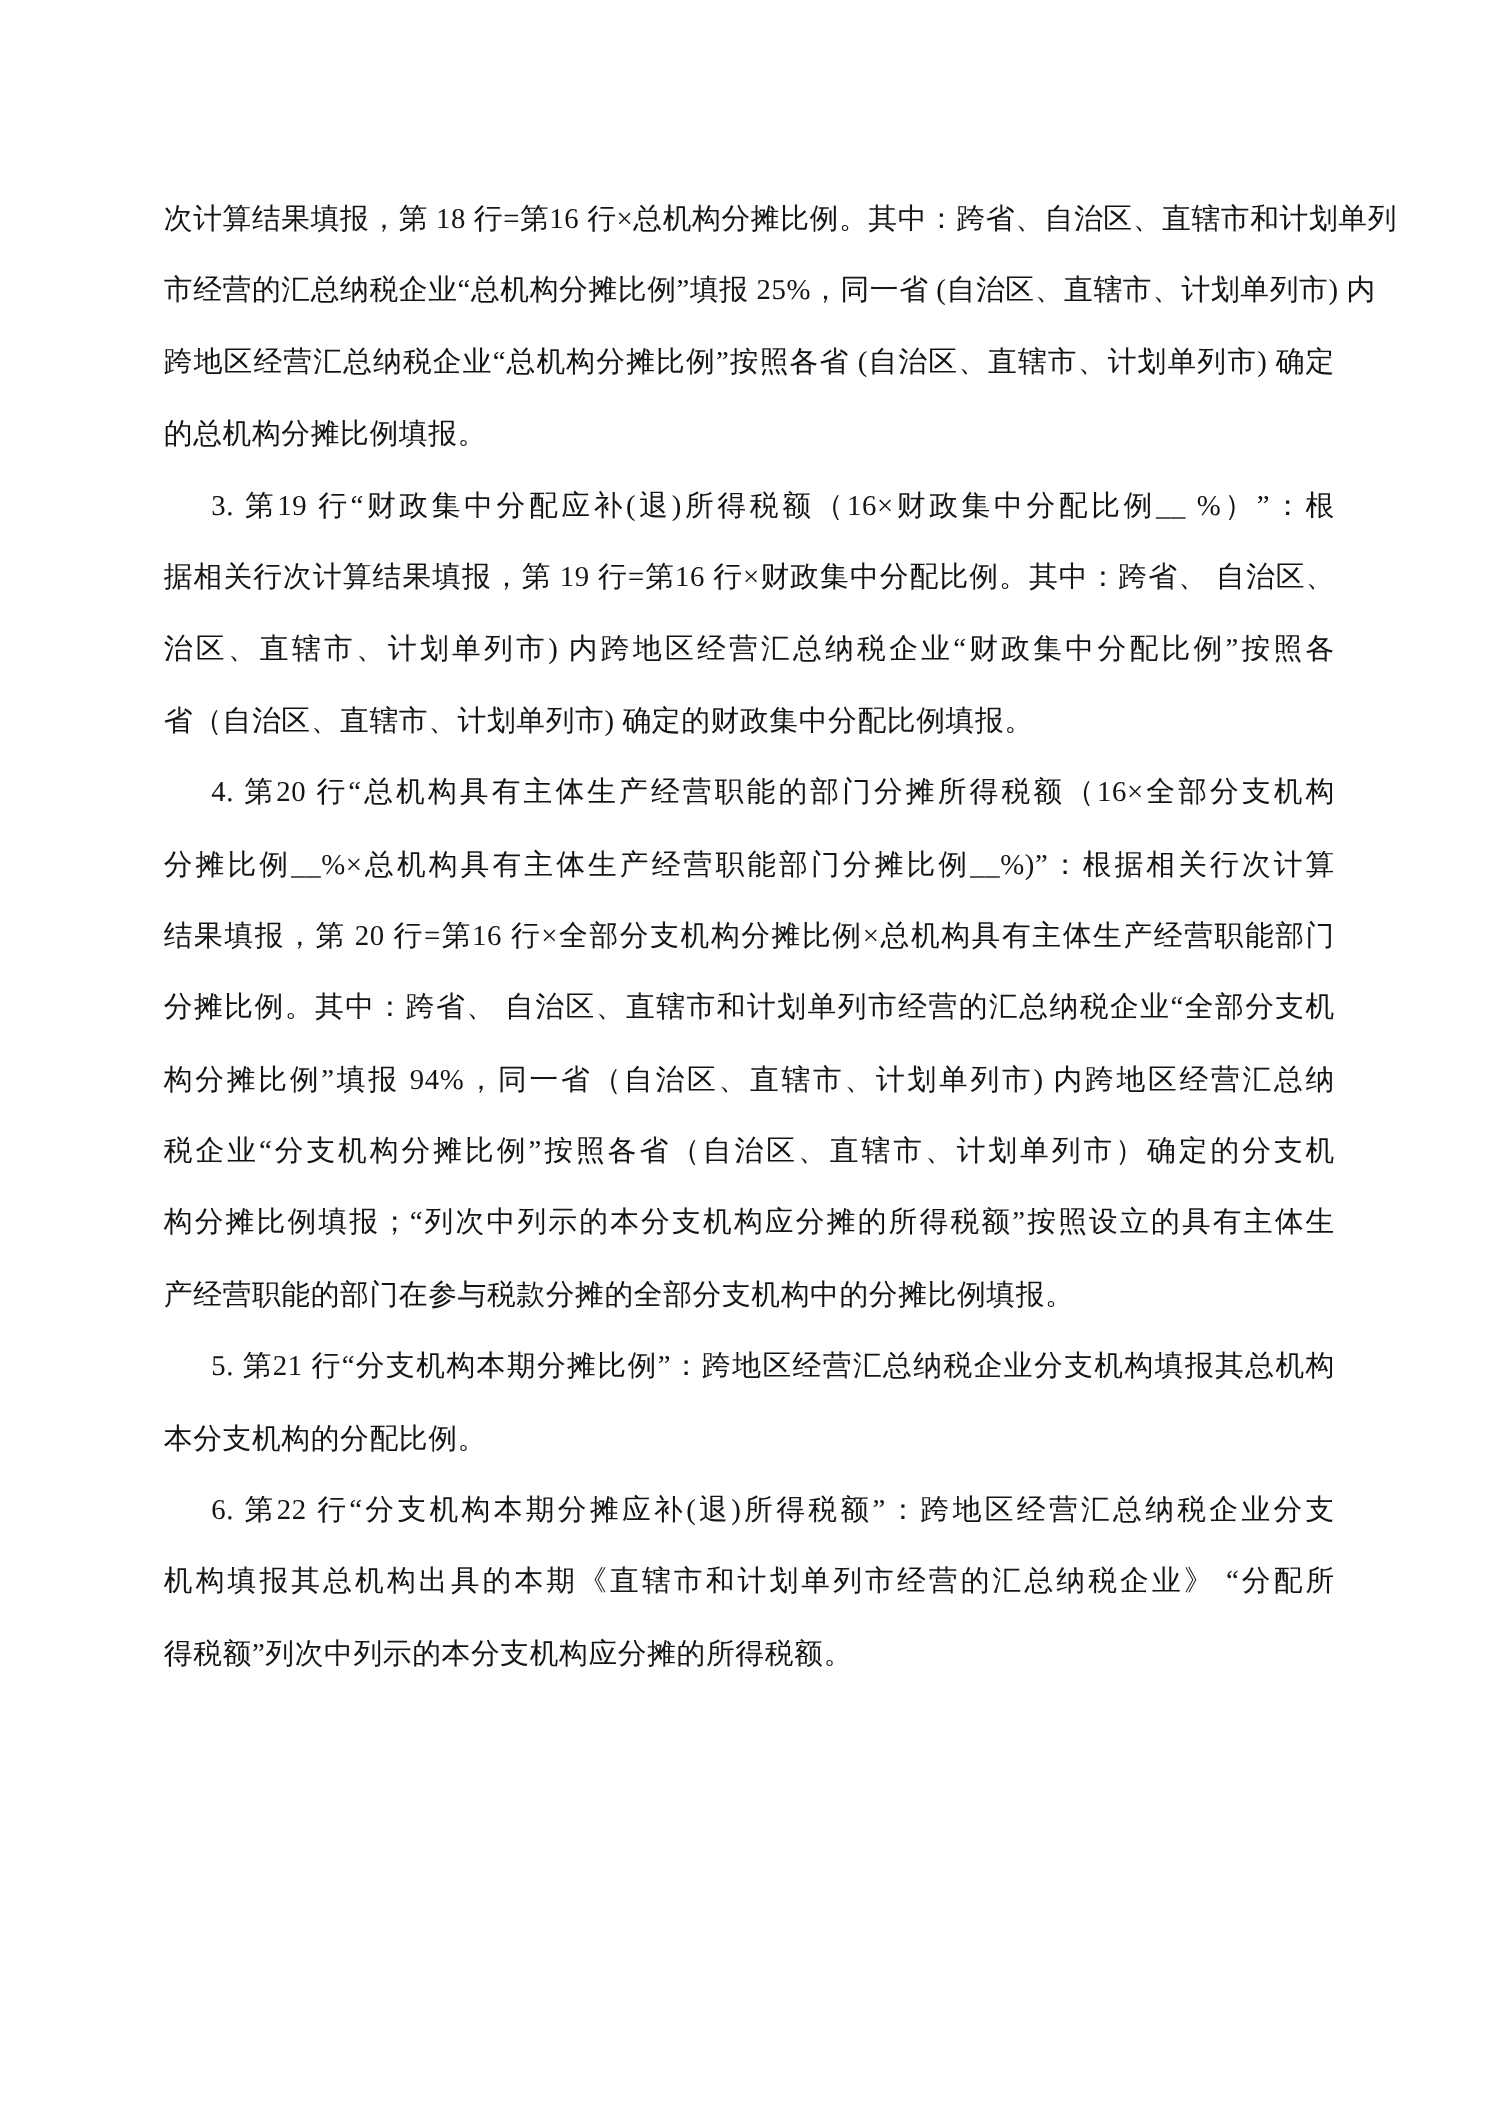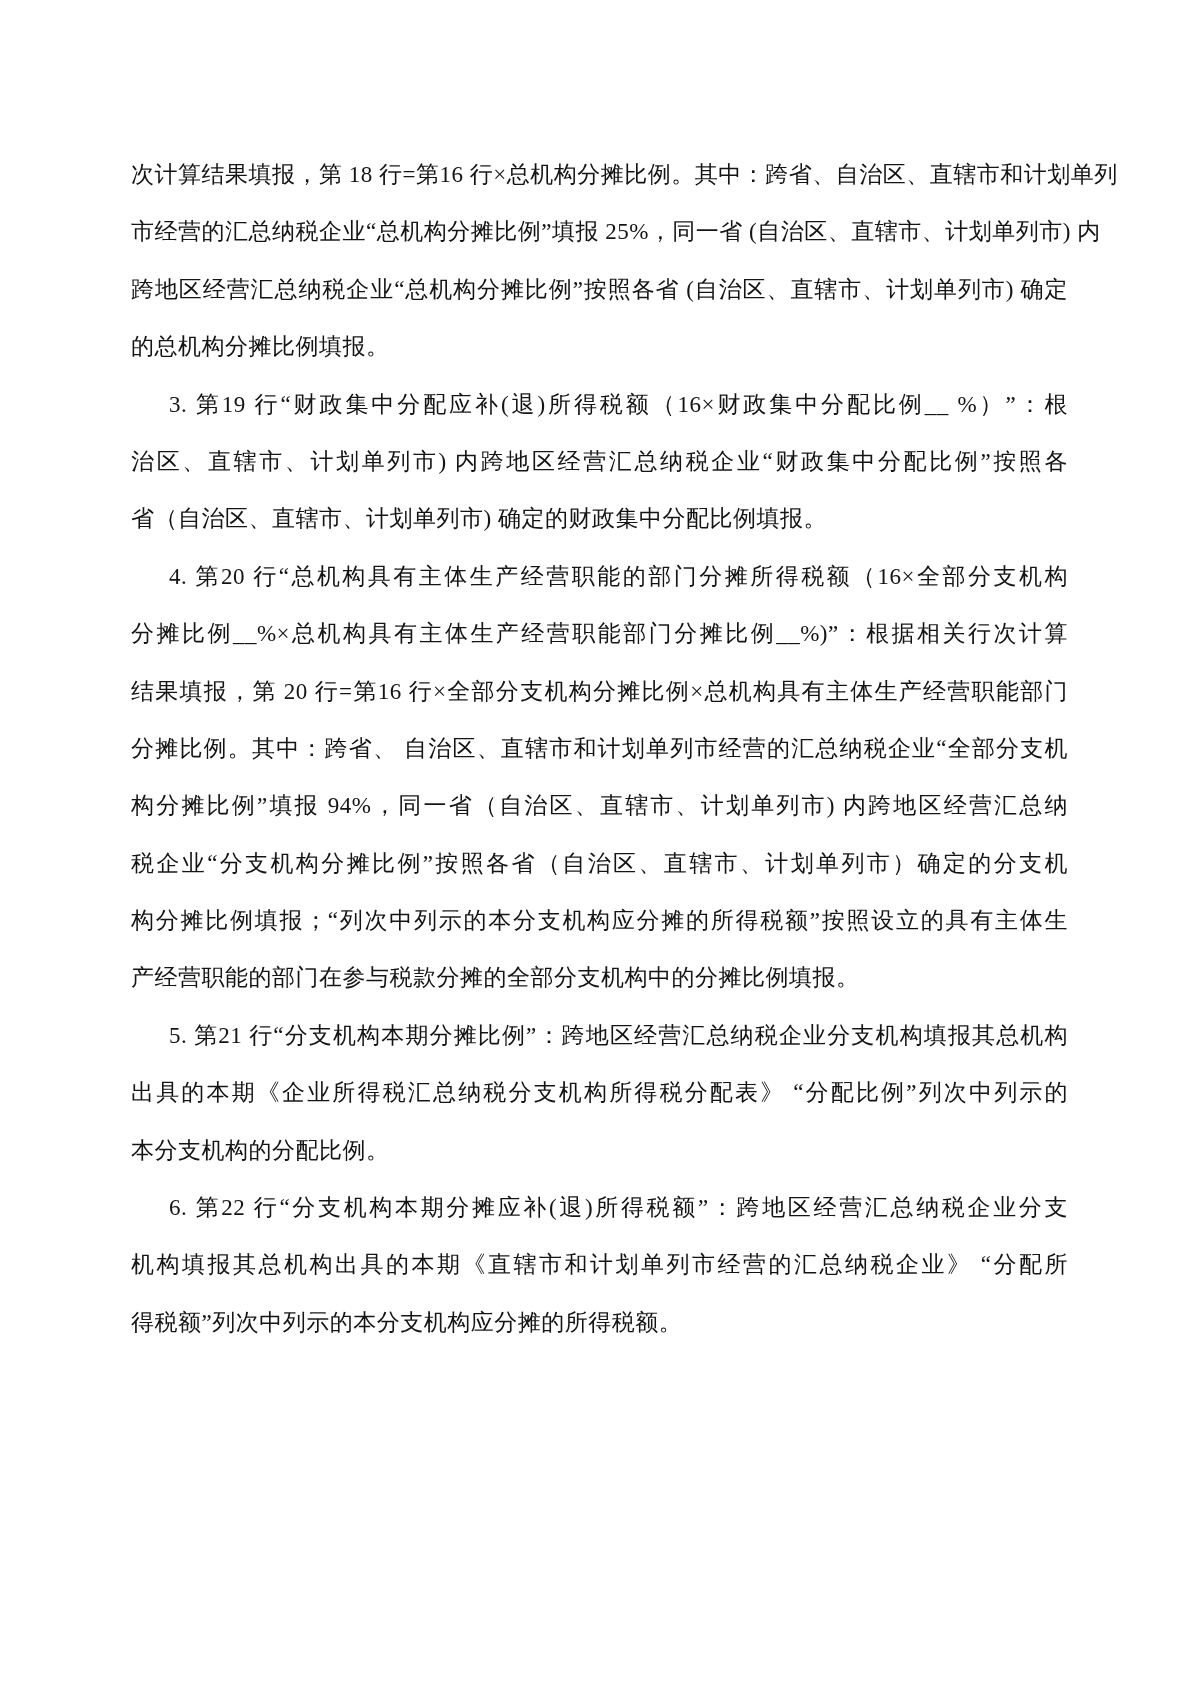--- a/index.html
+++ b/index.html
@@ -53,31 +53,31 @@
 </head>
 <body>
 
 <div class="page">
   <div class="content" id="content">
       <div class="line">次计算结果填报，第 18 行=第16 行×总机构分摊比例。其中：跨省、自治区、直辖市和计划单列</div>
       <div class="line">市经营的汇总纳税企业“总机构分摊比例”填报 25%，同一省 (自治区、直辖市、计划单列市) 内</div>
       <div class="line">跨地区经营汇总纳税企业“总机构分摊比例”按照各省 (自治区、直辖市、计划单列市) 确定</div>
       <div class="line last">的总机构分摊比例填报。</div>
       <div class="line indent">3. 第19 行“财政集中分配应补(退)所得税额（16×财政集中分配比例__ %）”：根</div>
+      <div class="line">据相关行次计算结果填报，第 19 行=第16 行×财政集中分配比例。其中：跨省、 自治区、</div>
       <div class="line">治区、直辖市、计划单列市) 内跨地区经营汇总纳税企业“财政集中分配比例”按照各</div>
       <div class="line last">省（自治区、直辖市、计划单列市) 确定的财政集中分配比例填报。</div>
       <div class="line indent">4. 第20 行“总机构具有主体生产经营职能的部门分摊所得税额（16×全部分支机构</div>
       <div class="line">分摊比例__%×总机构具有主体生产经营职能部门分摊比例__%)”：根据相关行次计算</div>
       <div class="line">结果填报，第 20 行=第16 行×全部分支机构分摊比例×总机构具有主体生产经营职能部门</div>
       <div class="line">分摊比例。其中：跨省、 自治区、直辖市和计划单列市经营的汇总纳税企业“全部分支机</div>
       <div class="line">构分摊比例”填报 94%，同一省（自治区、直辖市、计划单列市) 内跨地区经营汇总纳</div>
       <div class="line">税企业“分支机构分摊比例”按照各省（自治区、直辖市、计划单列市）确定的分支机</div>
       <div class="line">构分摊比例填报；“列次中列示的本分支机构应分摊的所得税额”按照设立的具有主体生</div>
       <div class="line last">产经营职能的部门在参与税款分摊的全部分支机构中的分摊比例填报。</div>
       <div class="line indent">5. 第21 行“分支机构本期分摊比例”：跨地区经营汇总纳税企业分支机构填报其总机构</div>
-      <div class="line">出具的本期《企业所得税汇总纳税分支机构所得税分配表》 “分配比例”列次中列示的</div>
       <div class="line last">本分支机构的分配比例。</div>
       <div class="line indent">6. 第22 行“分支机构本期分摊应补(退)所得税额”：跨地区经营汇总纳税企业分支</div>
       <div class="line">机构填报其总机构出具的本期《直辖市和计划单列市经营的汇总纳税企业》 “分配所</div>
       <div class="line last">得税额”列次中列示的本分支机构应分摊的所得税额。</div>
     </div>
   <div class="page-number">11</div>
 </div>
 
 </body></html>

